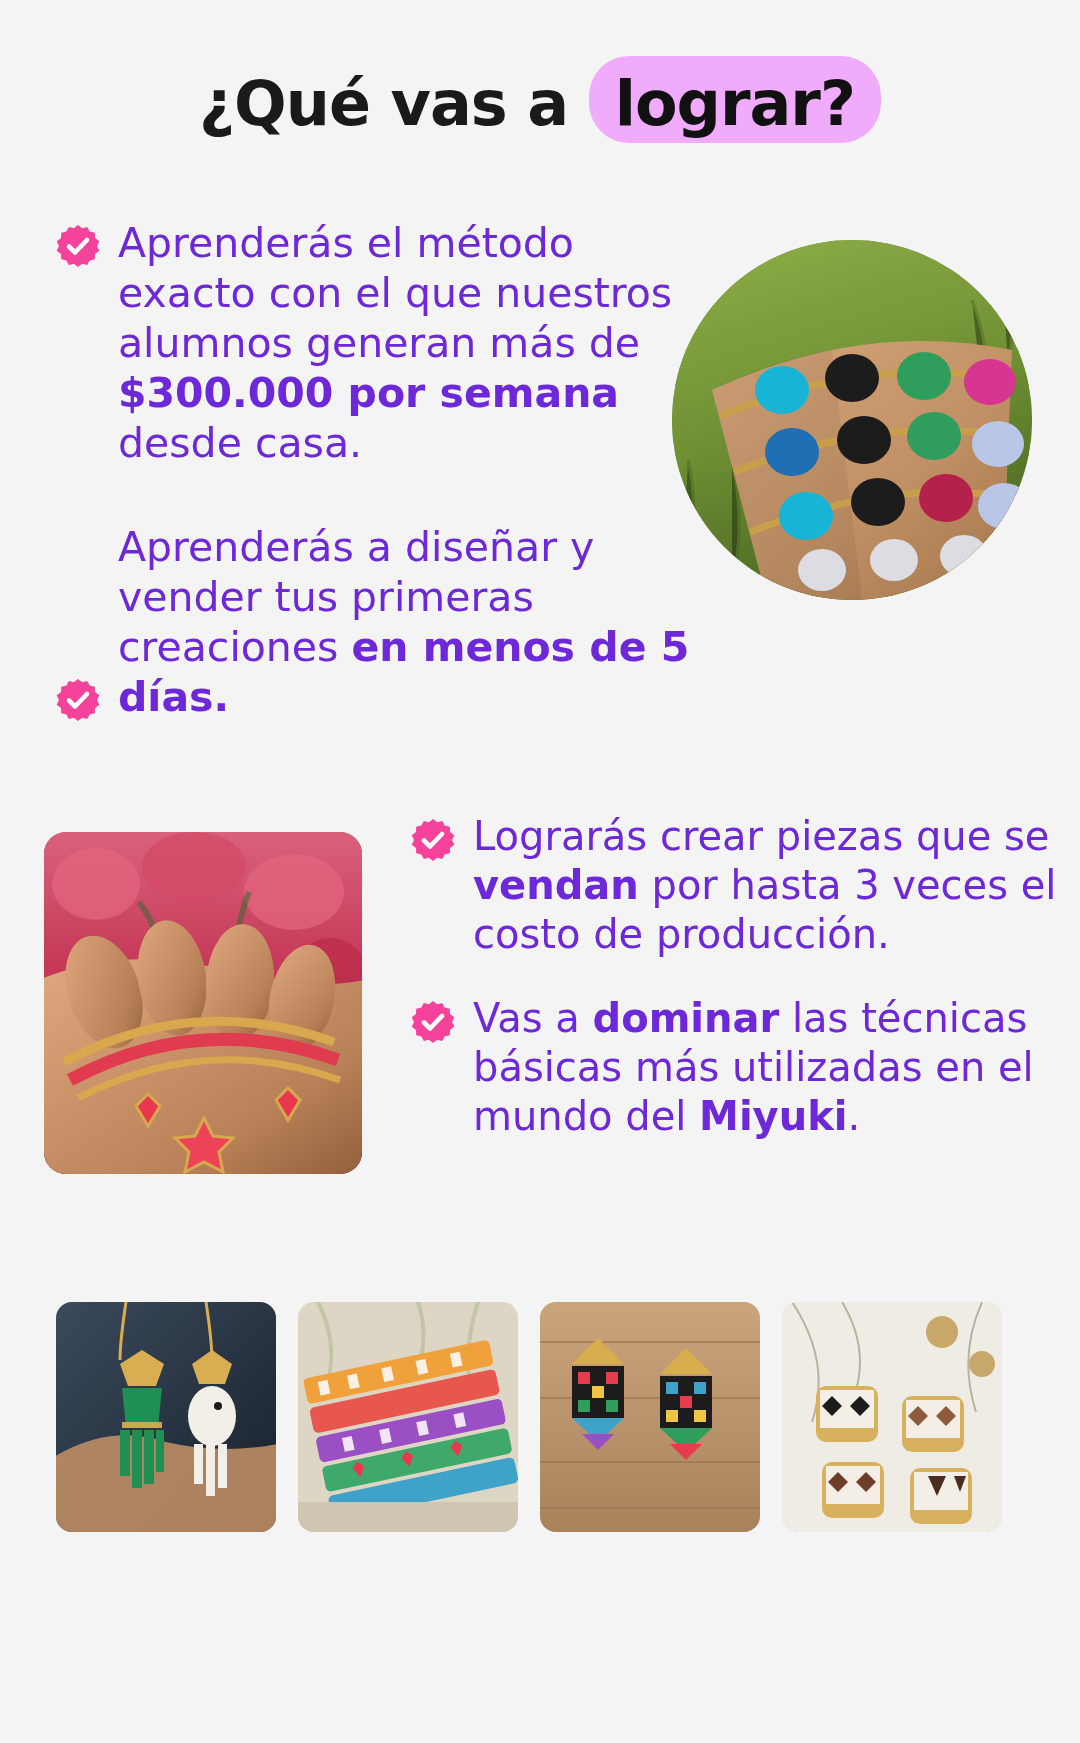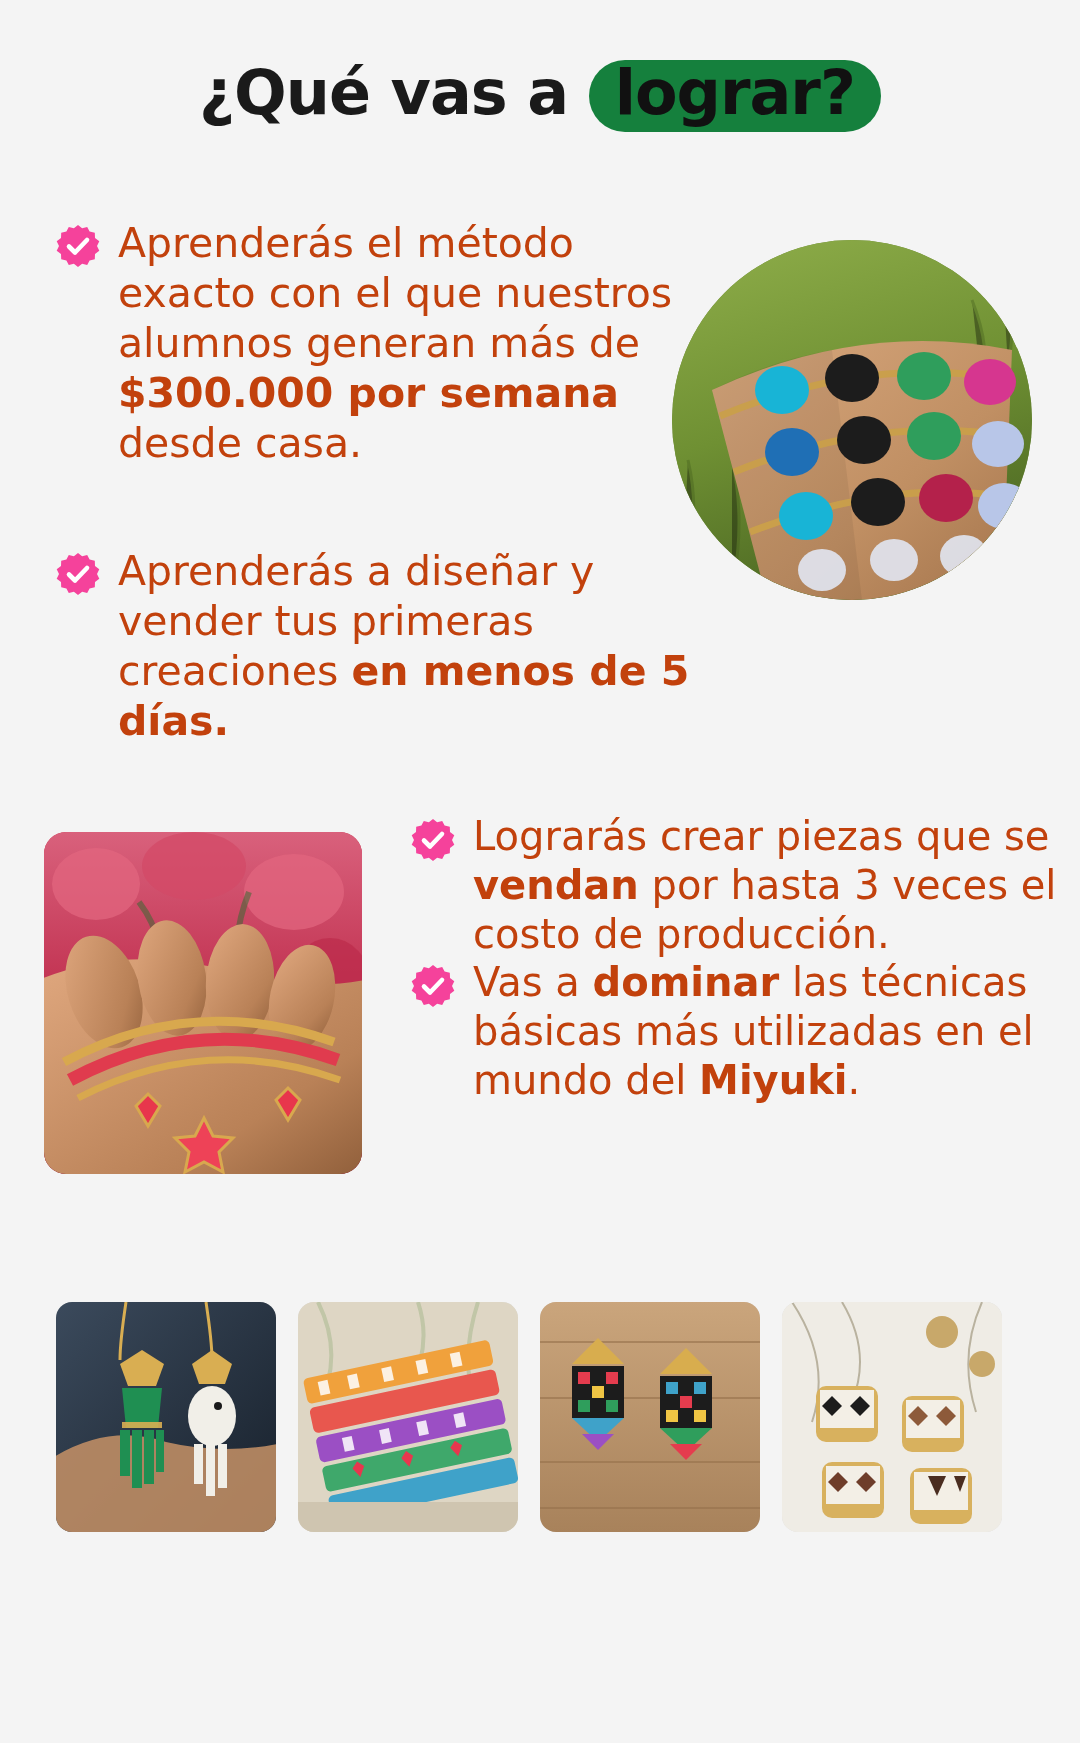--- a/index.html
+++ b/index.html
@@ -22,24 +22,24 @@
   }
   .title {
     font-size: 62px;
     font-weight: bold;
     color: #1a1a1a;
     letter-spacing: -1px;
     display: inline-block;
     white-space: nowrap;
   }
   .title .hl {
-    background: #15803d;
+    background: #f0abfc;
     color: #111;
     border-radius: 40px;
-    padding: 2px 26px 8px 26px;
+    padding: 17px 26px 8px 26px;
     display: inline-block;
     line-height: 1.0;
   }
 
   
   .check {
     width: 44px;
     height: 44px;
     flex: 0 0 44px;
     position: relative;
@@ -48,33 +48,33 @@
   .check svg { display: block; }
 
   
   .bullet {
     display: flex;
     align-items: flex-start;
     gap: 18px;
   }
   .bullet p {
     margin: 0;
-    color: #c2410c;
+    color: #6d28d9;
     line-height: 1.22;
   }
 
   
   .top-section {
     position: absolute;
     top: 218px;
     left: 56px;
     width: 640px;
   }
   .top-section .bullet p { font-size: 41px; }
-  .bullet-2 { margin-top: 78px; }
+  .bullet-2 { margin-top: 54px; align-items: flex-end; }
 
   
   .photo-circle {
     position: absolute;
     top: 240px;
     left: 672px;
     width: 360px;
     height: 360px;
     border-radius: 50%;
     overflow: hidden;
@@ -92,21 +92,21 @@
     overflow: hidden;
     background: #c8304a;
   }
   .mid-section {
     position: absolute;
     top: 812px;
     left: 411px;
     width: 648px;
   }
   .mid-section .bullet p { font-size: 40px; }
-  .bullet-4 { }
+  .bullet-4 { margin-top: 36px; }
 
   
   .strip {
     position: absolute;
     top: 1302px;
     left: 56px;
     width: 968px;
     display: flex;
     gap: 22px;
   }

